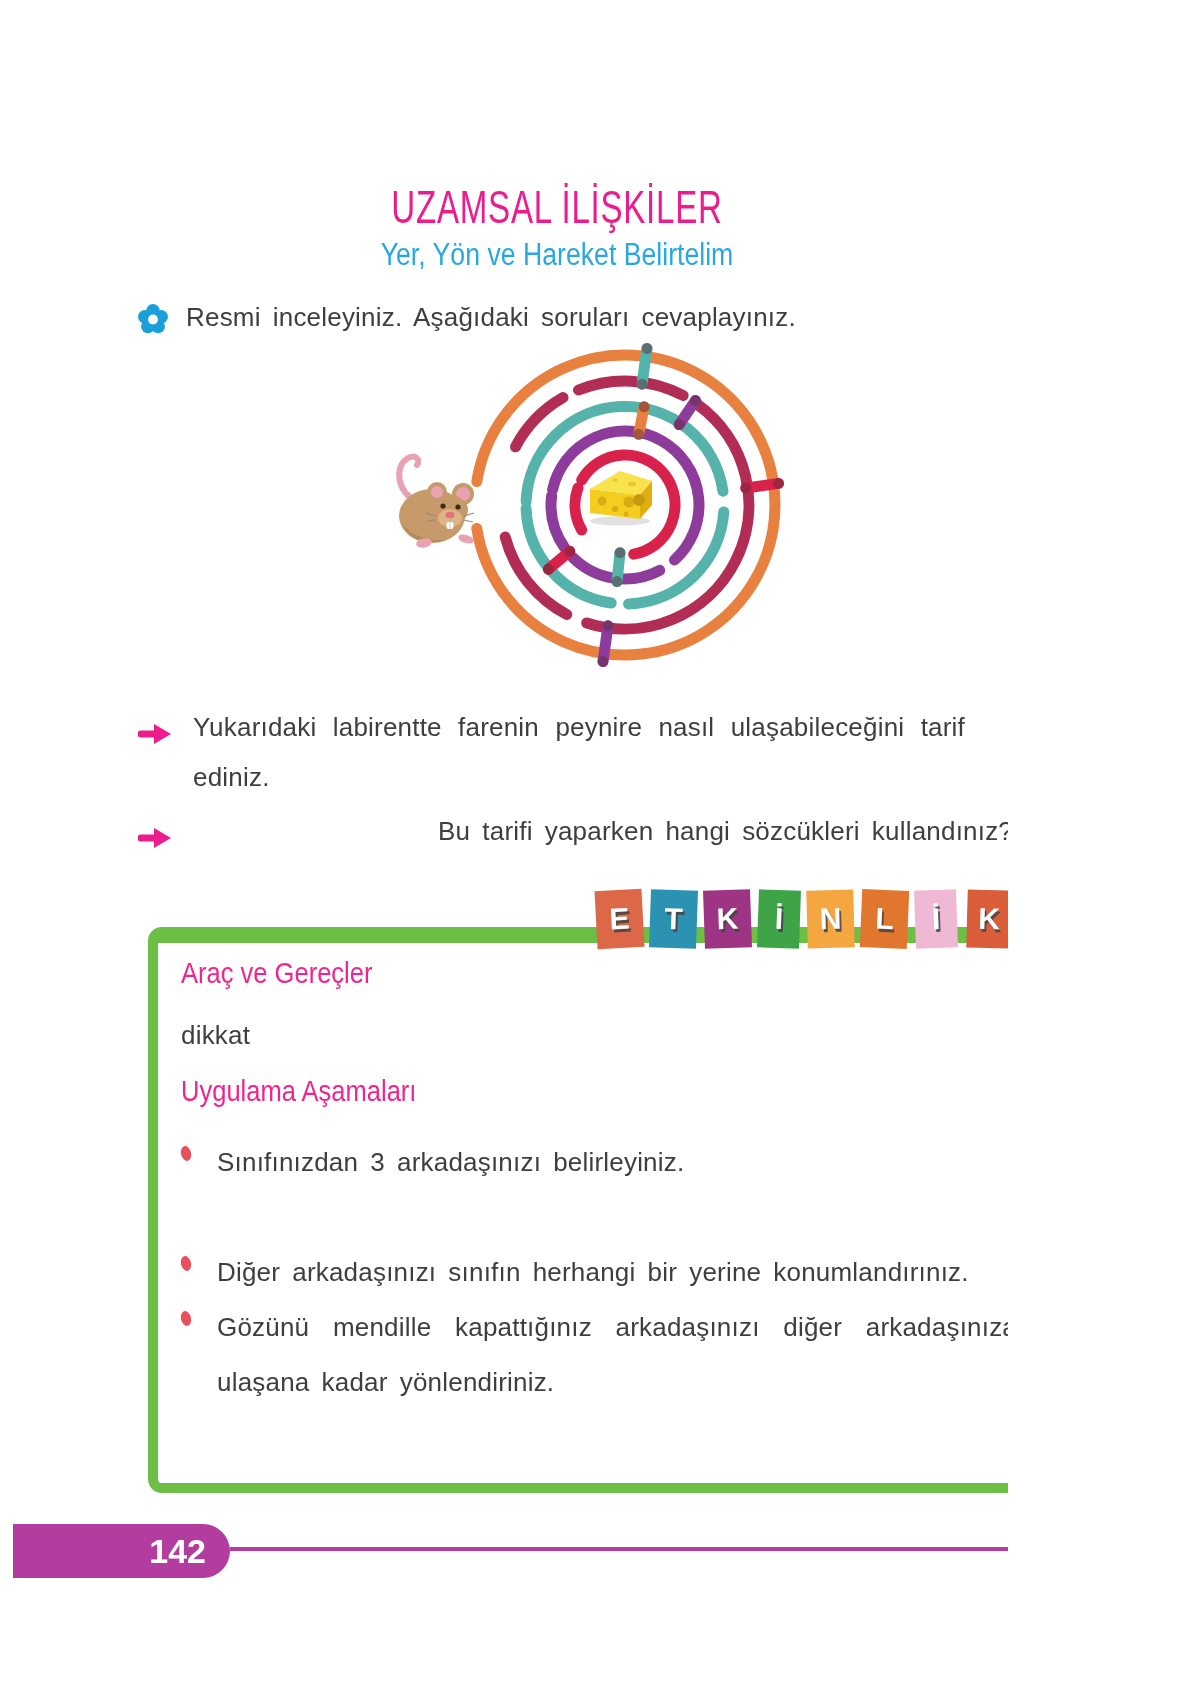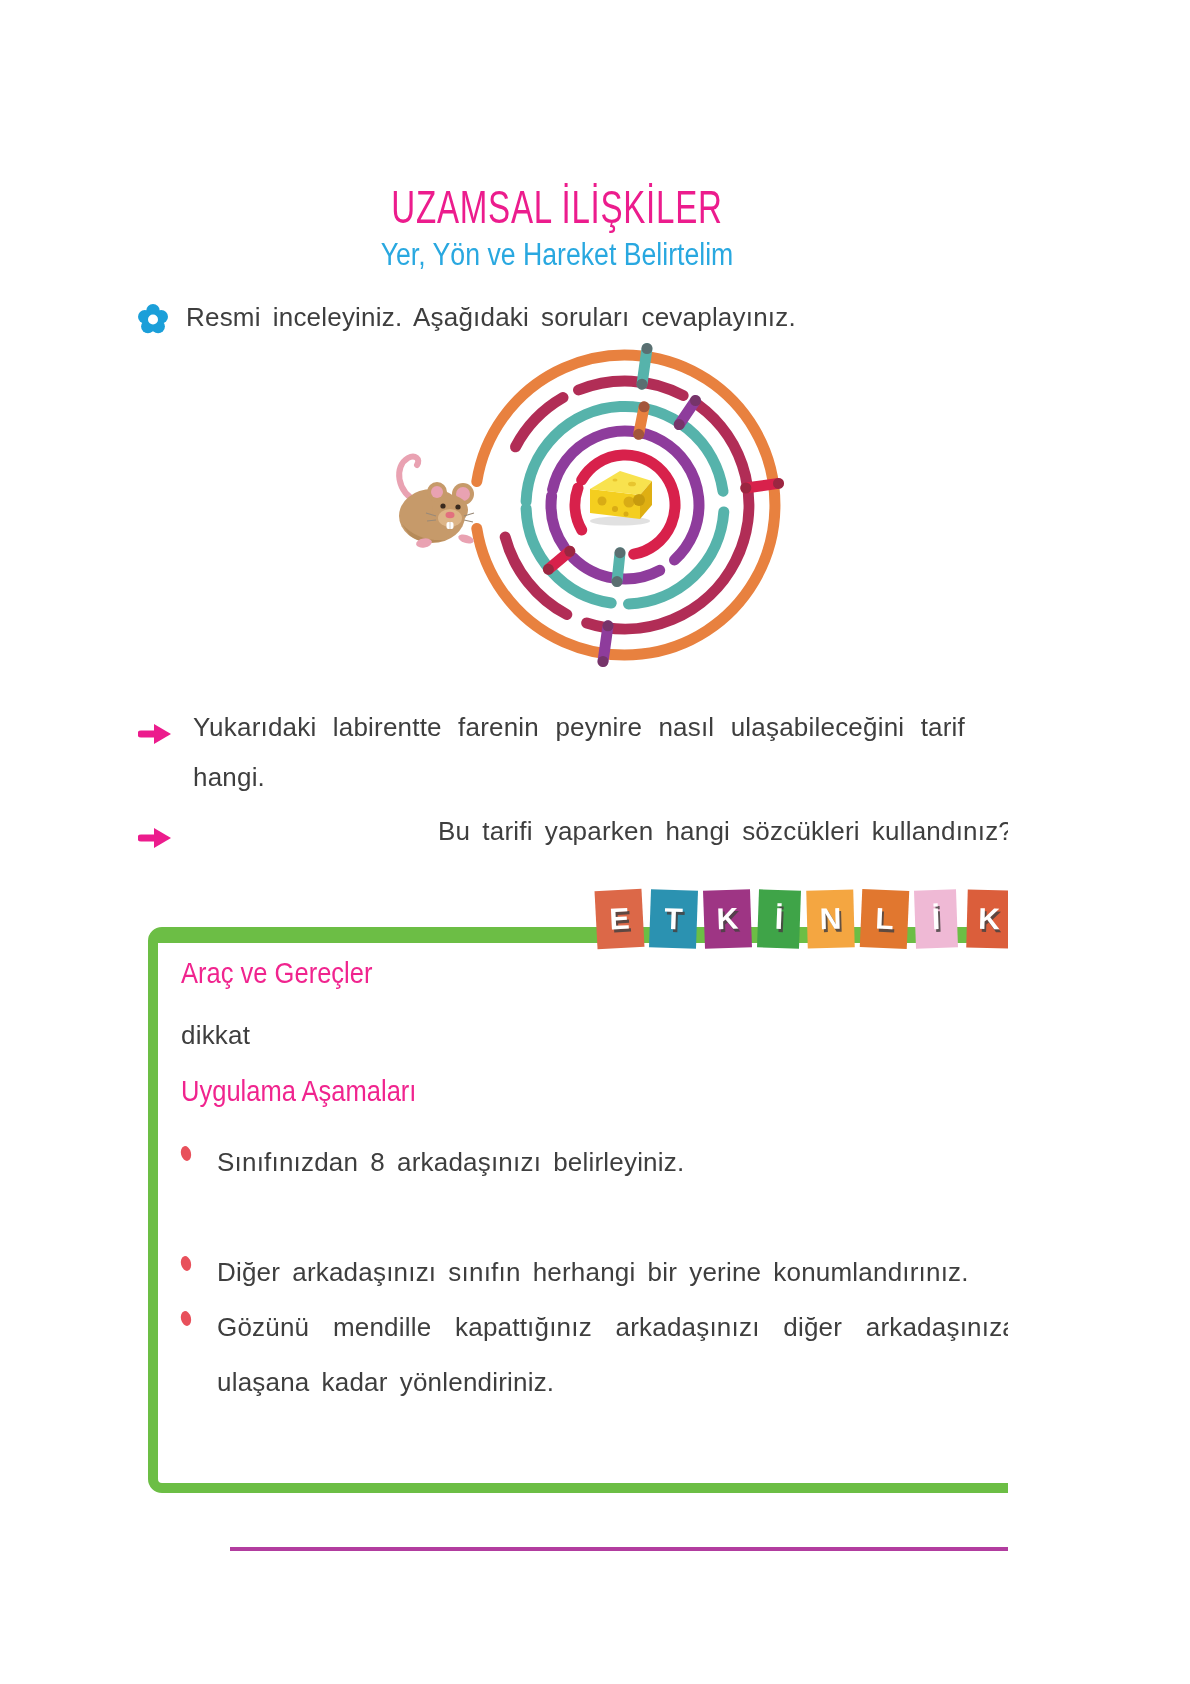--- a/index.html
+++ b/index.html
@@ -159,21 +159,21 @@
     <circle cx="44" cy="50" r="2.5" fill="#d9ac15"></circle>
     <ellipse cx="50" cy="20" rx="4" ry="2.3" fill="#e8c52f"></ellipse>
     <ellipse cx="33" cy="16" rx="2.5" ry="1.5" fill="#e8c52f"></ellipse>
     <circle cx="57" cy="36" r="6" fill="#c79b0e"></circle>
   </svg>
 
   <svg class="abs q-arrow q1-arrow" viewBox="0 0 36 24">
     <path d="M3 12 H 19" stroke="#ec1c8d" stroke-width="7" stroke-linecap="round" fill="none"></path>
     <path d="M16 2 L33 12 L16 22 Z" fill="#ec1c8d"></path>
   </svg>
-  <div class="abs body-text q1-text">Yukarıdaki labirentte farenin peynire nasıl ulaşabileceğini tarif hangi.</div>
+  <div class="abs body-text q1-text">Yukarıdaki labirentte farenin peynire nasıl ulaşabileceğini tarif ediniz.</div>
 
   <svg class="abs q-arrow q2-arrow" viewBox="0 0 36 24">
     <path d="M3 12 H 19" stroke="#ec1c8d" stroke-width="7" stroke-linecap="round" fill="none"></path>
     <path d="M16 2 L33 12 L16 22 Z" fill="#ec1c8d"></path>
   </svg>
   <div class="abs body-text q2-text">Bu tarifi yaparken hangi sözcükleri kullandınız?</div>
 
   <div class="abs activity-box"></div>
 
   <div class="abs banner">
@@ -186,26 +186,27 @@
     <div class="tile" style="background-color: rgb(239, 185, 213);">İ</div>
     <div class="tile" style="background-color: rgb(219, 94, 59);">K</div>
   </div>
 
   <div class="abs box-heading h-materials">Araç ve Gereçler</div>
   <div class="abs body-text materials-value">dikkat</div>
   <div class="abs box-heading h-steps">Uygulama Aşamaları</div>
 
   <div class="abs step-row s1">
     <span class="step-dot"></span>
-    <span class="body-text step-text">Sınıfınızdan 8 arkadaşınızı belirleyiniz.</span>
+    <span class="body-text step-text">Sınıfınızdan 3 arkadaşınızı belirleyiniz.</span>
   </div>
   <div class="abs step-row s4">
     <span class="step-dot"></span>
     <span class="body-text step-text">Gözünü mendille kapattığınız arkadaşınızı diğer arkadaşınıza ulaşana kadar yönlendiriniz.</span>
   </div>
   <div class="abs step-row s3">
     <span class="step-dot"></span>
     <span class="body-text step-text">Diğer arkadaşınızı sınıfın herhangi bir yerine konumlandırınız.</span>
   </div>
 
+  <div class="abs page-pill">142</div>
   <div class="abs footer-line"></div>
 
 </div>
 
 </body></html>

